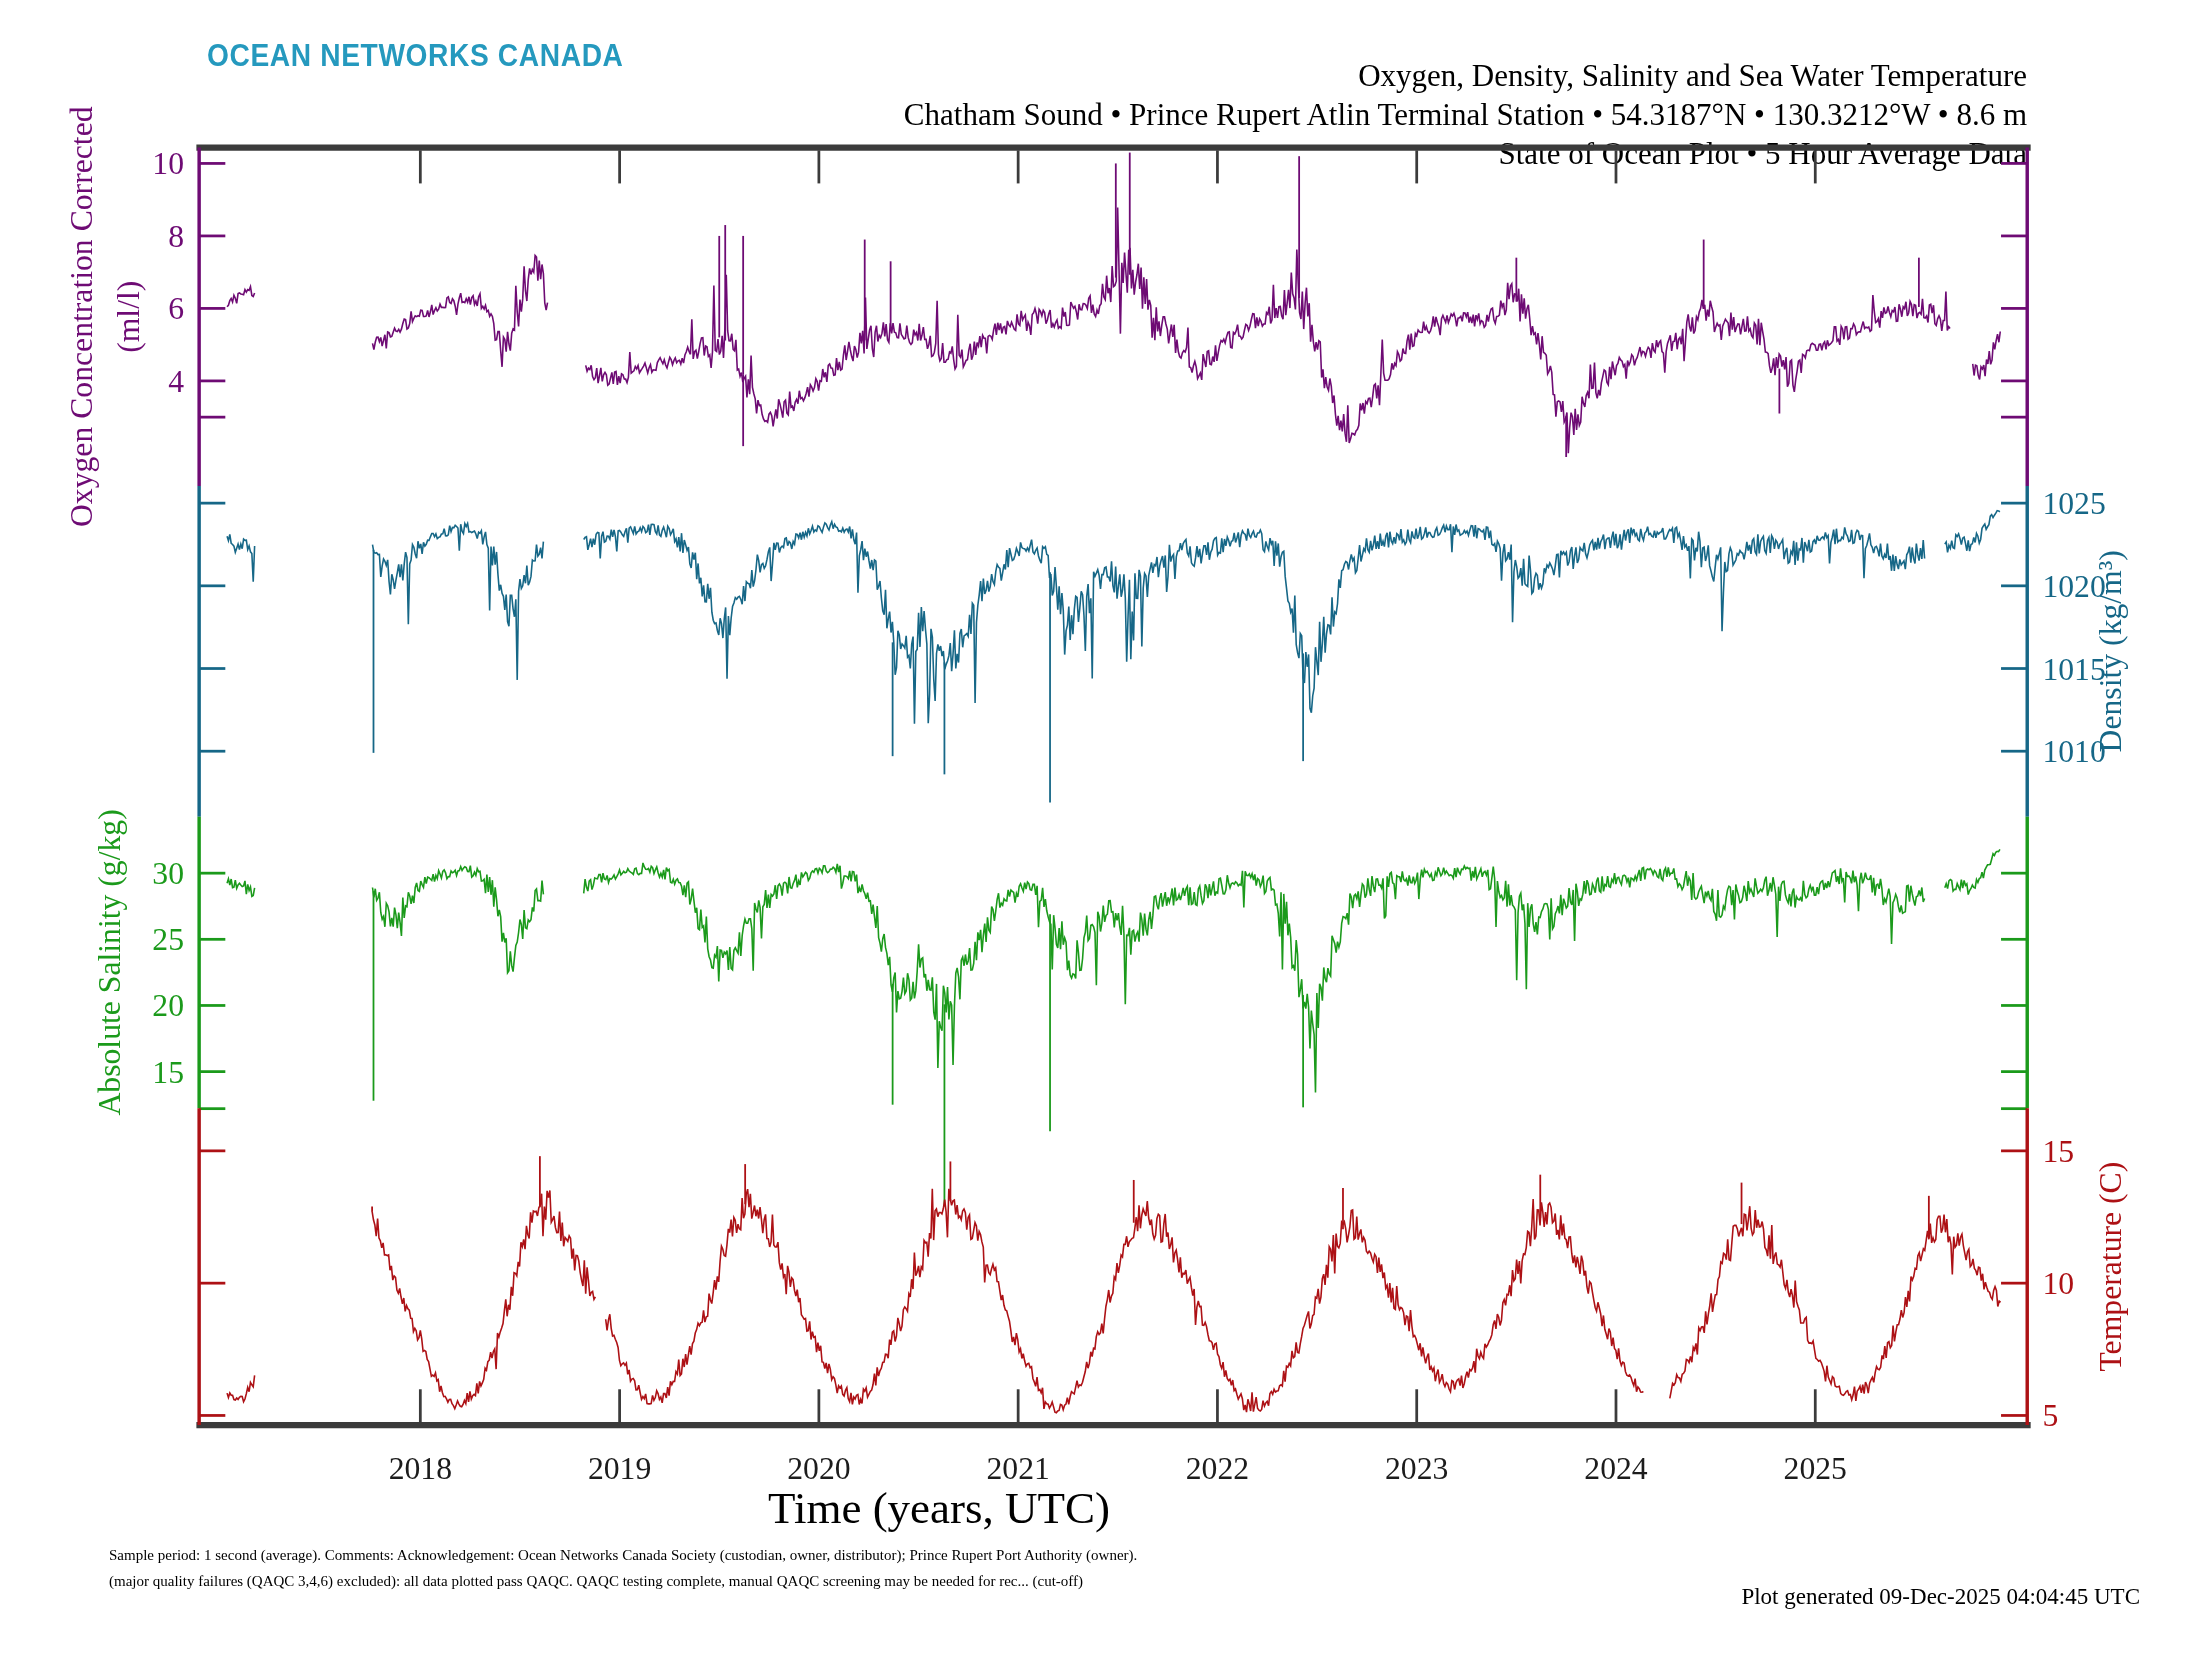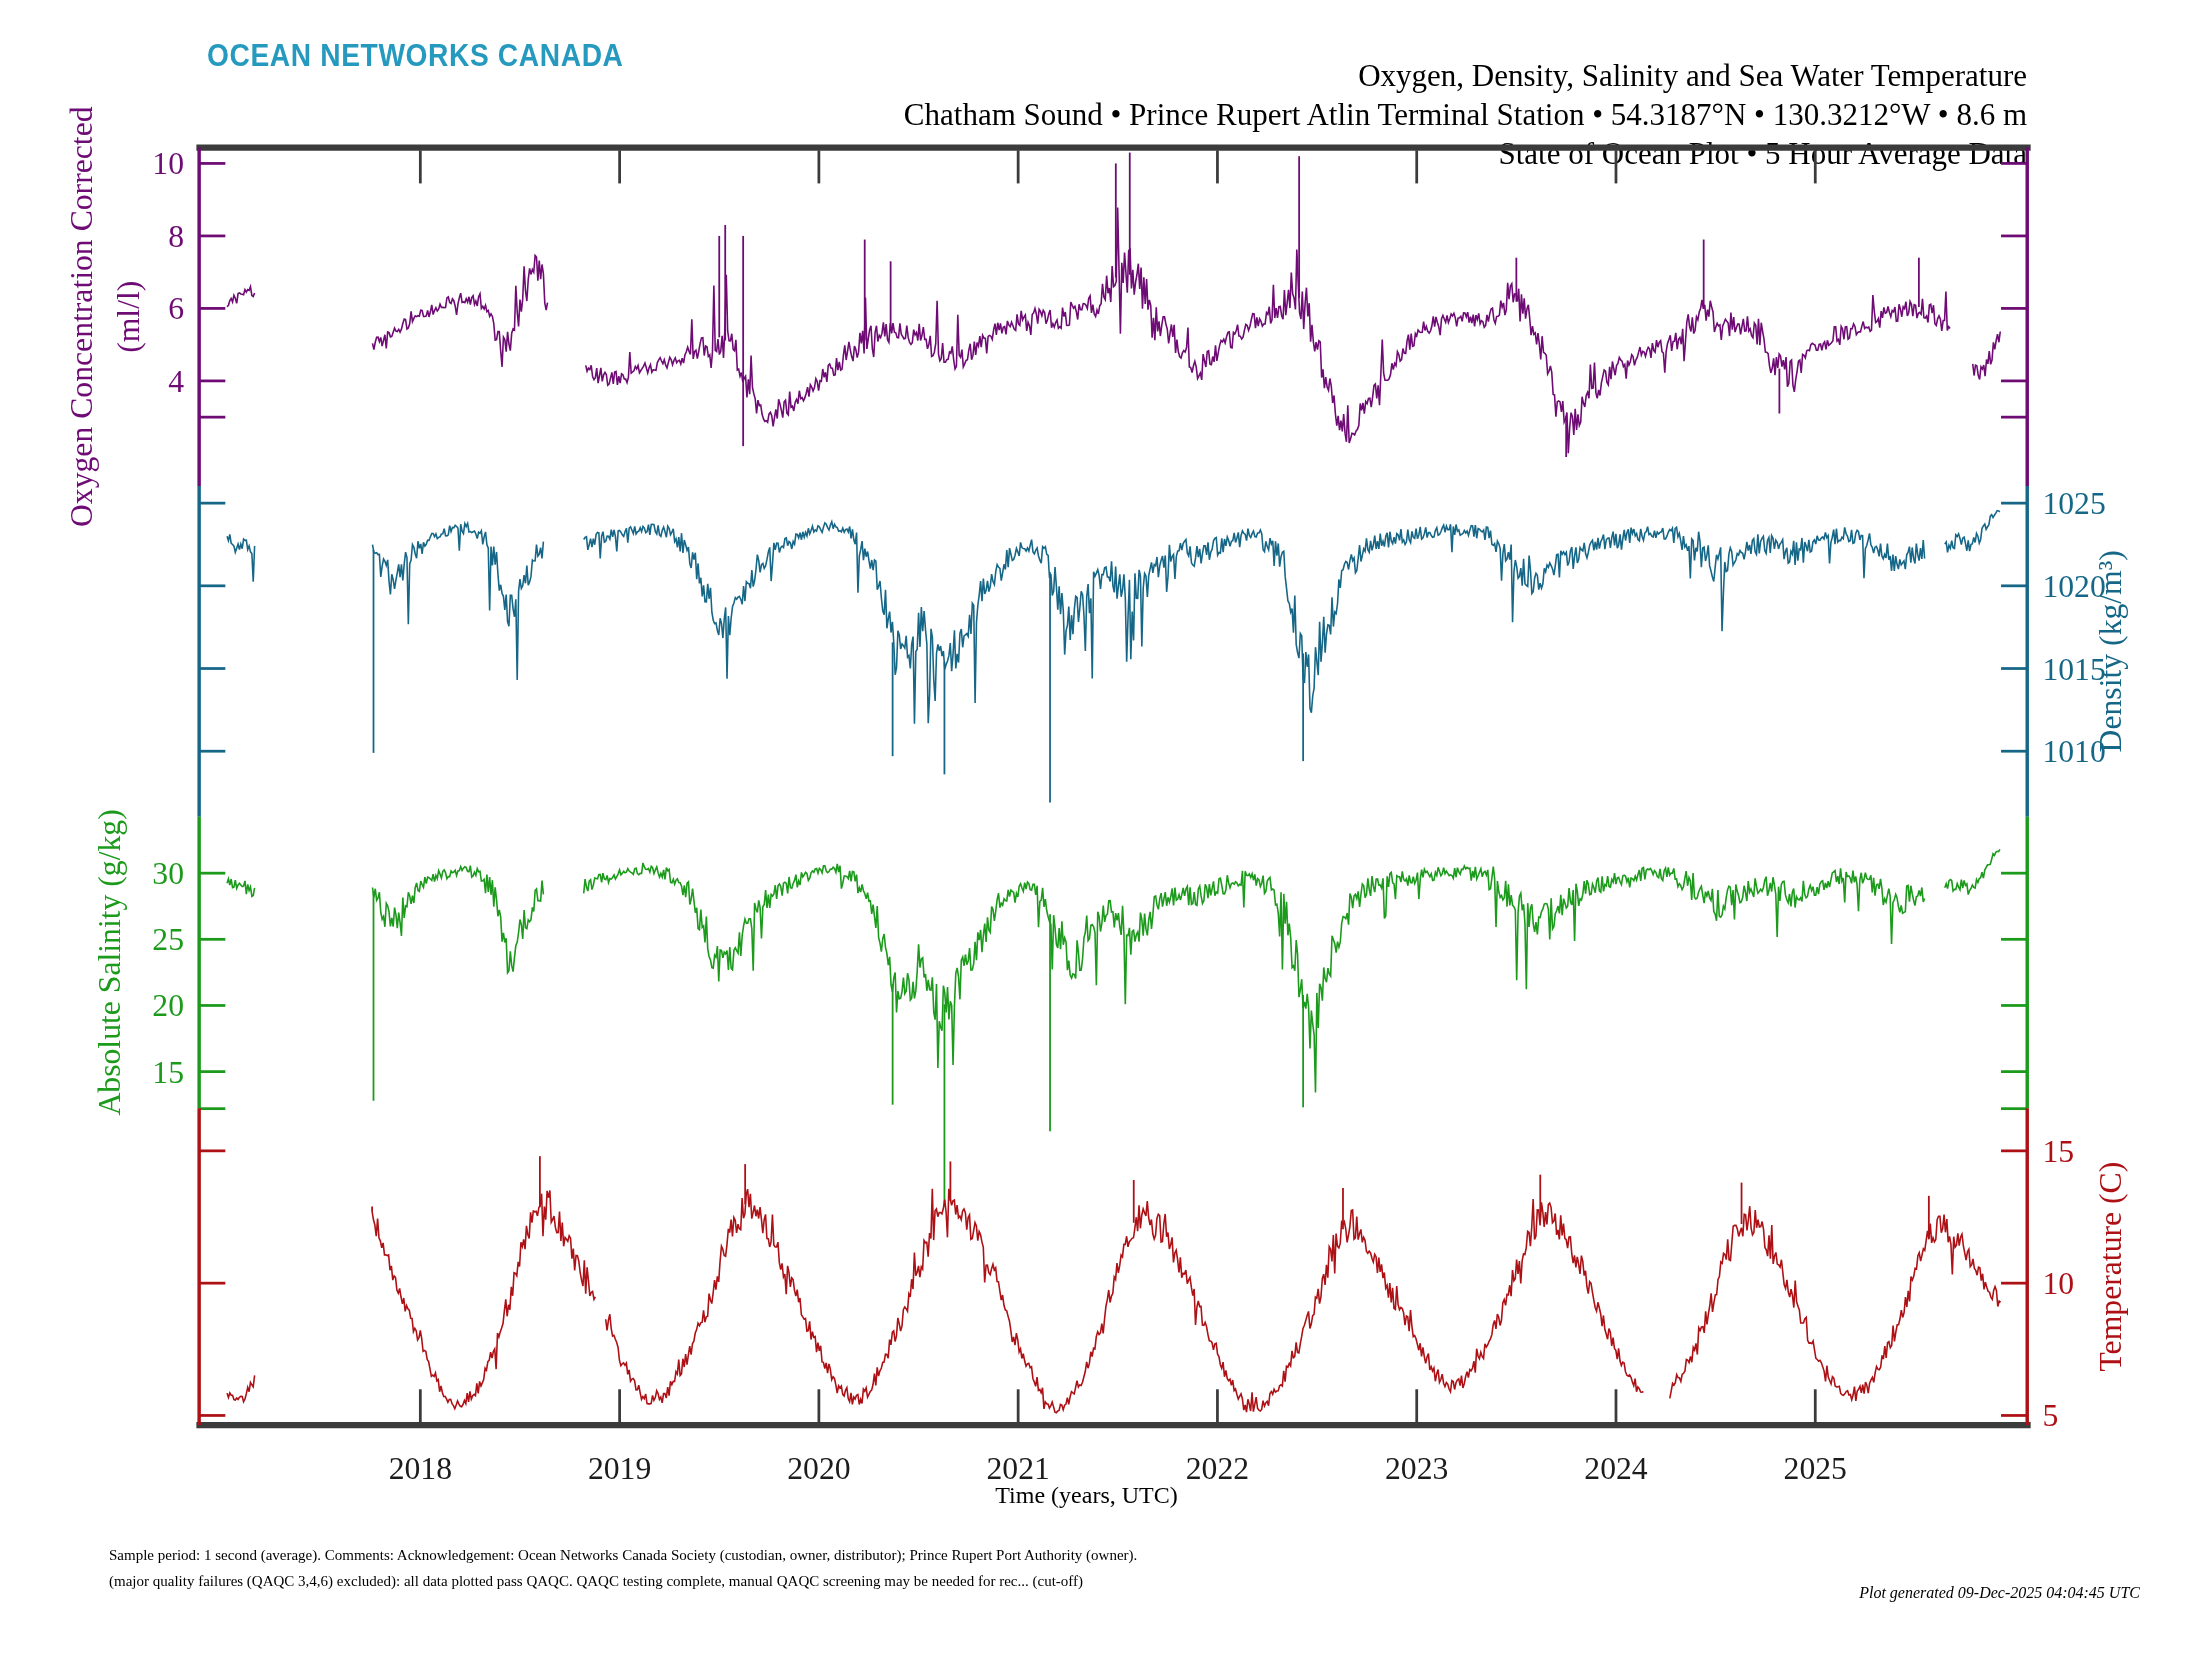--- a/index.html
+++ b/index.html
@@ -3,23 +3,23 @@
 <meta charset="utf-8">
 <style>
   html,body{margin:0;padding:0;background:#ffffff;}
   body{width:2205px;height:1654px;position:relative;overflow:hidden;
        font-family:"Liberation Serif","DejaVu Serif",serif;color:#000;}
   .abs{position:absolute;}
   #logo{left:207px;top:37px;font-family:"Liberation Sans","DejaVu Sans",sans-serif;
         font-weight:bold;font-size:32px;color:#2599BE;letter-spacing:0.7px;
         transform:scaleX(.88);transform-origin:left center;white-space:nowrap;}
   #titles{right:178px;top:32px;text-align:right;font-size:31px;line-height:39px;white-space:nowrap;margin-top:24px;}
-  #xlabel{left:742px;top:1482px;width:689px;text-align:center;font-size:24px;}
+  #xlabel{left:768px;top:1482px;width:689px;font-size:45px;}
   #footer{left:109px;top:1542px;font-size:15px;line-height:26px;white-space:nowrap;}
-  #gennote{right:65px;top:1584px;font-size:16px;font-style:italic;white-space:nowrap;}
+  #gennote{right:65px;top:1584px;font-size:23px;white-space:nowrap;}
   svg text{font-family:"Liberation Serif","DejaVu Serif",serif;}
   .yearlbl{font-size:46px;fill:#1c1c1c;}
   .ticklbl{font-size:46px;}
   .axlbl{font-size:46px;}
 </style>
 </head>
 <body>
 
 <div class="abs" id="logo">OCEAN NETWORKS CANADA</div>
 

